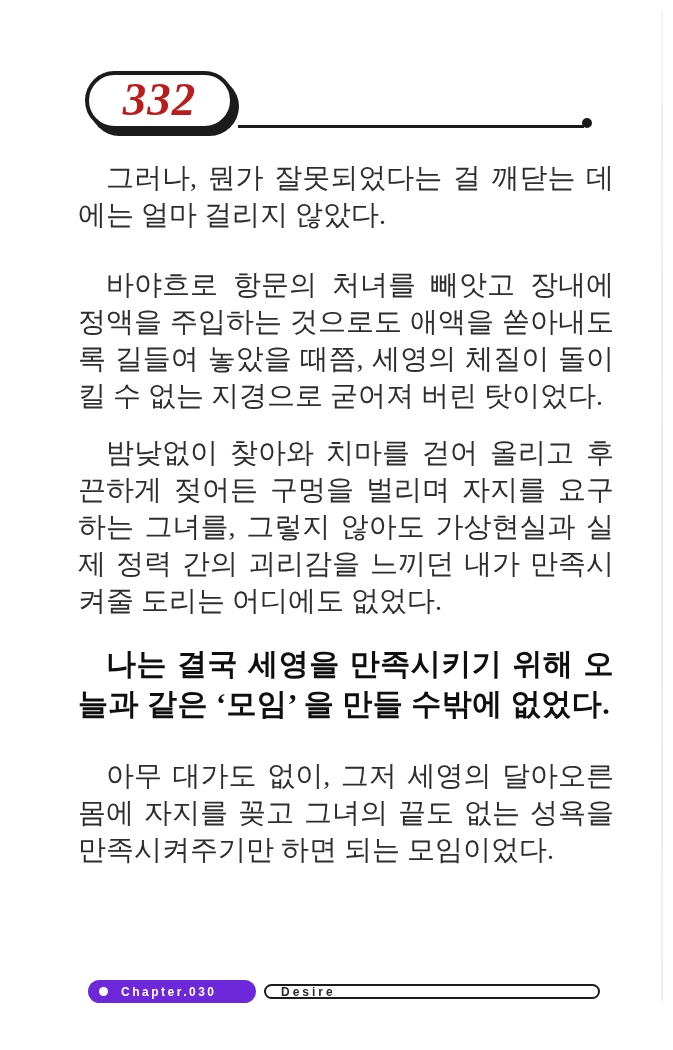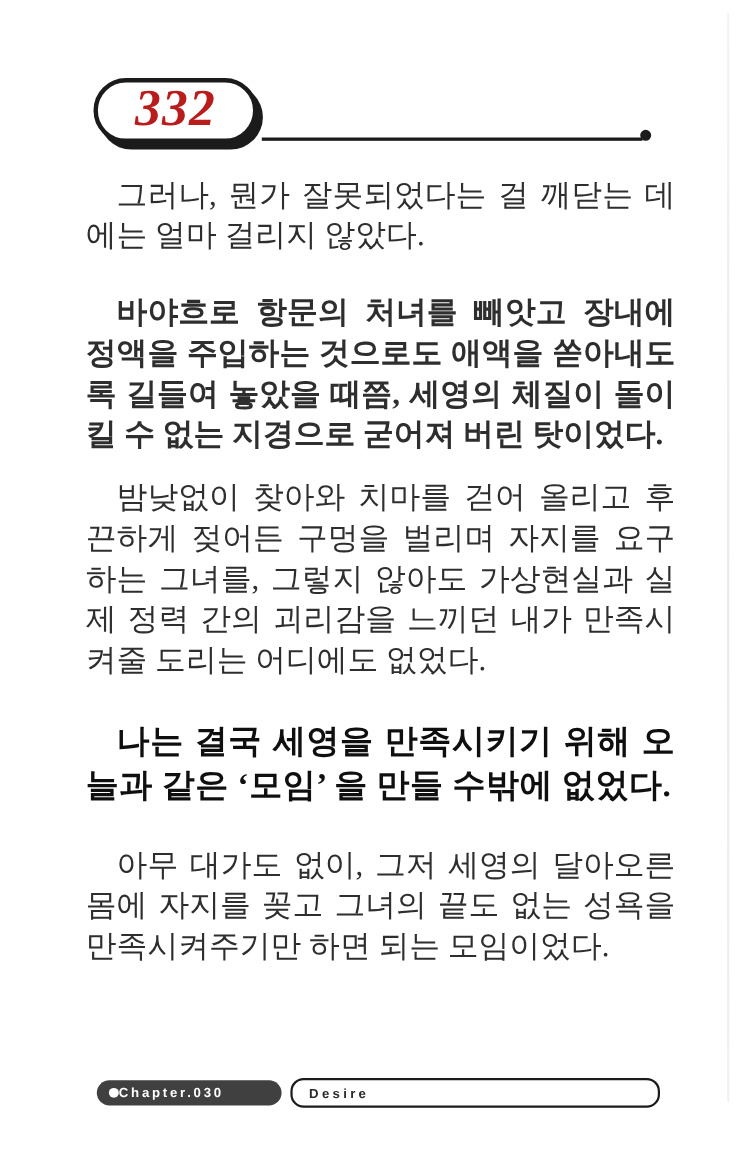--- a/index.html
+++ b/index.html
@@ -43,53 +43,53 @@
   }
   
   .content {
     position: absolute; left: 78px; top: 159px; width: 536px;
     font-size: 28px; line-height: 37px;
     color: #2e2e2e;
     text-align: justify;
     word-break: break-all;
   }
   .content p { text-indent: 28px; }
-  .content p.p2 { margin-top: 33px; font-weight: bold; }
+  .content p.p2 { margin-top: 33px; }
   .content p.p3 { margin-top: 20px; }
   .content p.p4 { margin-top: 36px; }
-  .content p.p5 { margin-top: 36px; }
+  .content p.p5 { margin-top: 25px; }
   .content p.p6 { margin-top: 33px; }
   .content p.bold {
     font-weight: bold;
     font-size: 30px; line-height: 40px;
     color: #0f0f0f;
     letter-spacing: 0.5px;
   }
   
   .footer {
     position: absolute; left: 88px; top: 980px;
     display: flex; align-items: center; gap: 8px;
     font-family: "Liberation Sans", "DejaVu Sans", sans-serif;
   }
   .chapter-pill {
     width: 168px; height: 23px;
-    background: #404040; border-radius: 12px;
+    background: #6d28d9; border-radius: 12px;
     display: flex; align-items: center;
-    padding-left: 11px; gap: 0;
+    padding-left: 11px; gap: 13px;
   }
   .chapter-pill .dot {
     width: 9px; height: 9px; border-radius: 50%;
     background: #ffffff; flex: 0 0 auto;
   }
   .chapter-pill span.lbl {
     color: #ffffff; font-size: 12px; font-weight: bold;
     letter-spacing: 2.5px; transform: translateY(-0.5px);
   }
   .title-pill {
-    width: 336px; height: 27px;
+    width: 336px; height: 15px;
     border: 2px solid #1b1b1b; border-radius: 12px;
     background: #ffffff;
     display: flex; align-items: center;
     padding-left: 15px;
   }
   .title-pill span.lbl {
     color: #2a2a2a; font-size: 12px; font-weight: bold;
     letter-spacing: 3px;
   }
   

